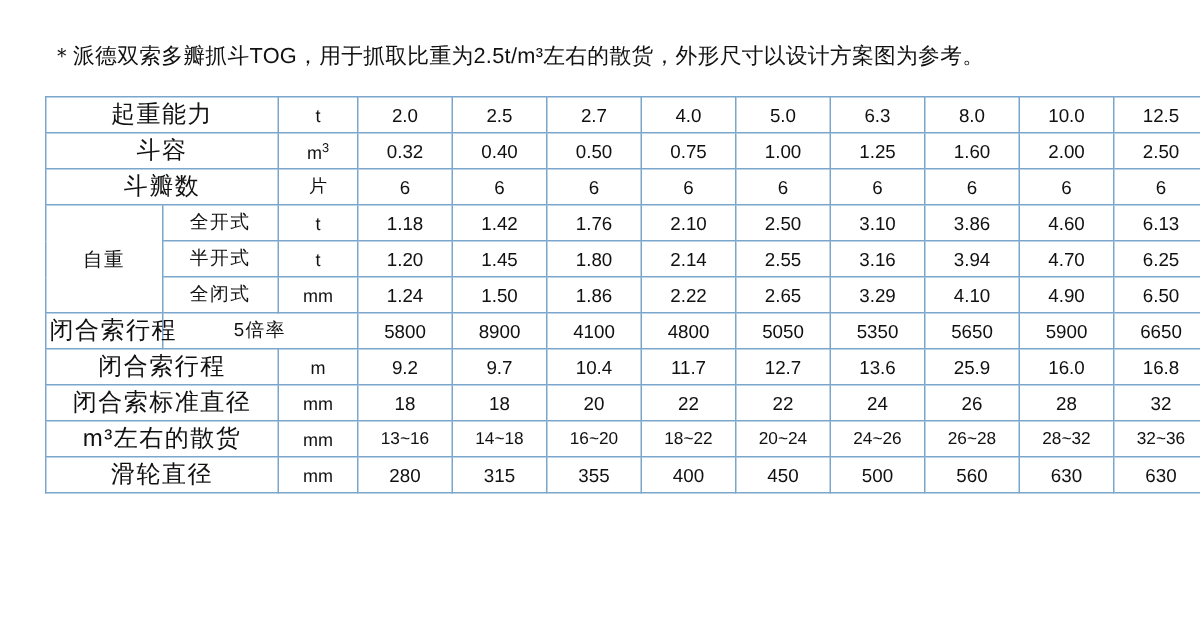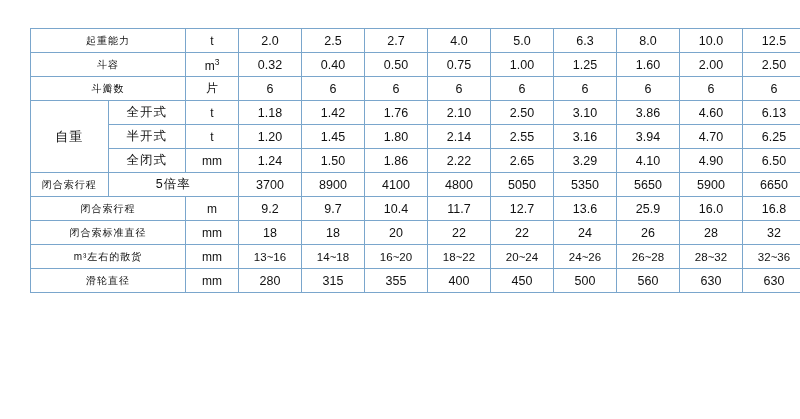--- a/index.html
+++ b/index.html
@@ -41,21 +41,21 @@
     height: 23px;
     text-align: center;
     vertical-align: middle;
     padding: 0 2px;
     background: #ffffff;
     color: #111111;
     white-space: nowrap;
   }
   td.label {
     background: #ddeaf6;
-    font-size: 10px;
+    font-size: 16px;
     letter-spacing: 1px;
     width: 150px;
   }
   td.sublabel {
     background: #ddeaf6;
     font-size: 12.5px;
     letter-spacing: 1px;
     width: 82px;
     margin-top: 43px;
   }
@@ -80,20 +80,21 @@
   .sup {
     font-size: 8.5px;
     vertical-align: super;
   }
 </style>
 </head>
 <body>
 
 <div class="page">
 
+  <p class="note">＊派德双索多瓣抓斗TOG，用于抓取比重为2.5t/m³左右的散货，外形尺寸以设计方案图为参考。</p>
 
   <table class="spec">
     <tbody>
 
       <tr>
         <td class="label" colspan="2">起重能力</td>
         <td class="unit">t</td>
         <td class="val">2.0</td>
         <td class="val">2.5</td>
         <td class="val">2.7</td>
@@ -178,21 +179,21 @@
         <td class="val">3.29</td>
         <td class="val">4.10</td>
         <td class="val">4.90</td>
         <td class="val">6.50</td>
 
       </tr>
 
       <tr>
         <td class="label">闭合索行程</td>
         <td class="sublabel" colspan="2">5倍率</td>
-        <td class="val">3700</td>
+        <td class="val">5800</td>
         <td class="val">8900</td>
         <td class="val">4100</td>
         <td class="val">4800</td>
         <td class="val">5050</td>
         <td class="val">5350</td>
         <td class="val">5650</td>
         <td class="val">5900</td>
         <td class="val">6650</td>
 
       </tr>

